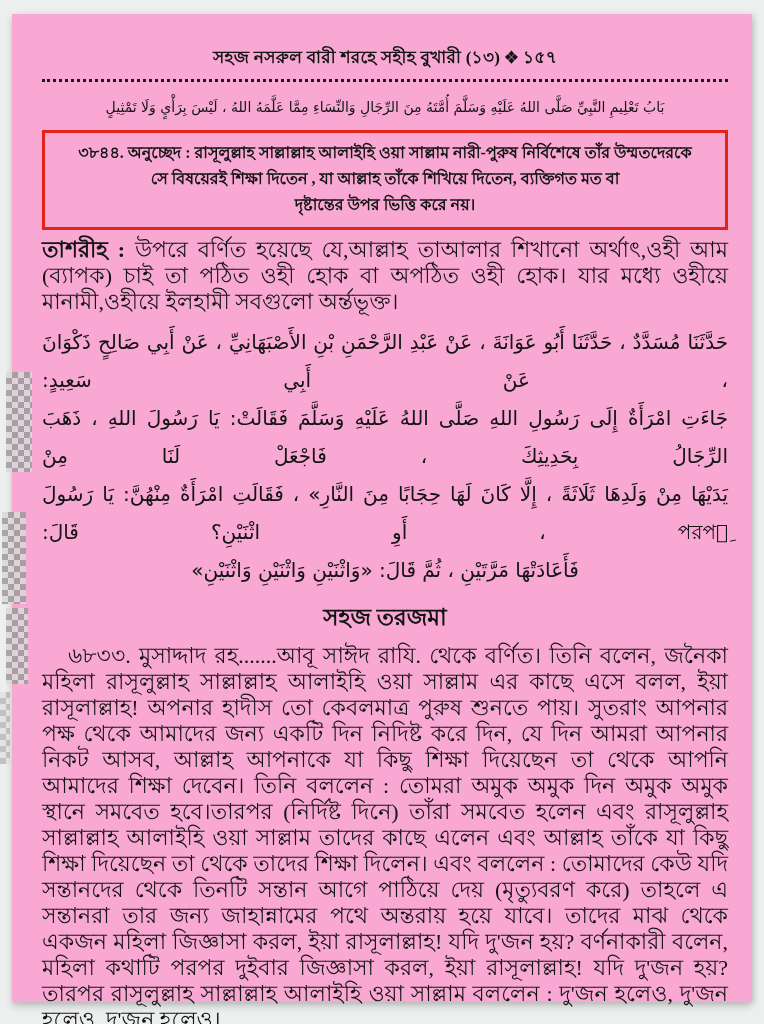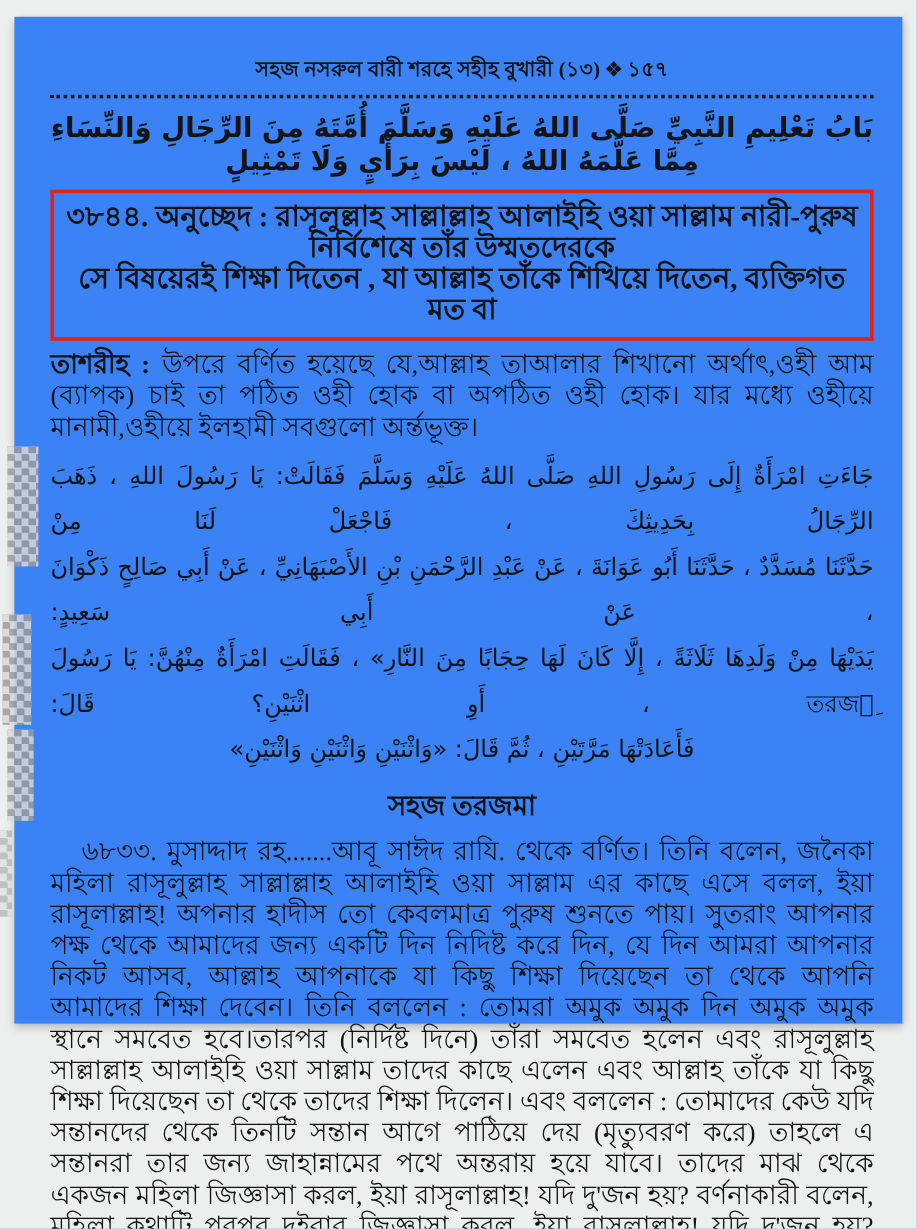--- a/index.html
+++ b/index.html
@@ -4,46 +4,46 @@
 <style>
   html,body{margin:0;padding:0;}
   body{
     width:764px;height:1024px;
     background:#edefef;
     position:relative;overflow:hidden;
     font-family:"Liberation Serif", serif;
     color:#141414;
   }
   .page{
-    position:absolute;left:12px;top:14px;width:740px;height:839px;
-    background:#3b82f6;
+    position:absolute;left:12px;top:14px;width:740px;height:988px;
+    background:#f9a8d4;
     box-shadow:0 4px 7px rgba(0,0,0,.20), 3px 0 5px rgba(0,0,0,.07);
   }
   .content{padding:30px 24px 0 30px;}
 
   .hdr{
     text-align:center;font-size:17px;font-weight:700;
     letter-spacing:.3px;
   }
   .dotted{
     margin-top:7px;height:0;
     border-bottom:3px dotted #1c1c1c;
   }
   .arabic{direction:rtl;font-family:"DejaVu Sans", sans-serif;}
   .bab{
     margin-top:11px;text-align:center;
-    font-size:23px;font-weight:700;line-height:28px;
+    font-size:14px;font-weight:400;line-height:28px;
   }
   .redbox{
     margin-top:9px;
     border:3px solid #e2231a;
     padding:7px 5px 9px 5px;
   }
   .redbox .bl{
-    text-align:center;font-size:24px;font-weight:800;line-height:26px;
+    text-align:center;font-size:16px;font-weight:800;line-height:26px;
   }
   .para{
     font-size:22px;line-height:26px;text-align:justify;
   }
   .lead{font-weight:800;}
   .tashrih-intro{margin-top:7px;}
   .hadith{
     margin-top:8px;font-size:20px;line-height:38px;
   }
   .ar-line{text-align:justify;text-align-last:justify;}
@@ -72,28 +72,29 @@
   <div class="content">
 
     <div class="hdr">সহজ নসরুল বারী শরহে সহীহ বুখারী (১৩) ❖ ১৫৭</div>
     <div class="dotted"></div>
 
     <div class="bab arabic">بَابُ تَعْلِيمِ النَّبِيِّ صَلَّى اللهُ عَلَيْهِ وَسَلَّمَ أُمَّتَهُ مِنَ الرِّجَالِ وَالنِّسَاءِ مِمَّا عَلَّمَهُ اللهُ ، لَيْسَ بِرَأْيٍ وَلَا تَمْثِيلٍ</div>
 
     <div class="redbox">
       <div class="bl">৩৮৪৪. অনুচ্ছেদ : রাসূলুল্লাহ সাল্লাল্লাহ আলাইহি ওয়া সাল্লাম নারী-পুরুষ নির্বিশেষে তাঁর উম্মতদেরকে</div>
       <div class="bl">সে বিষয়েরই শিক্ষা দিতেন , যা আল্লাহ তাঁকে শিখিয়ে দিতেন, ব্যক্তিগত মত বা</div>
+      <div class="bl">দৃষ্টান্তের উপর ভিত্তি করে নয়।</div>
     </div>
 
     <div class="para tashrih-intro"><span class="lead">তাশরীহ :</span><span> উপরে বর্ণিত হয়েছে যে,আল্লাহ তাআলার শিখানো অর্থাৎ,ওহী আম (ব্যাপক) চাই তা পঠিত ওহী হোক বা অপঠিত ওহী হোক। যার মধ্যে ওহীয়ে মানামী,ওহীয়ে ইলহামী সবগুলো অর্ন্তভূক্ত।</span></div>
 
     <div class="hadith arabic">
+      <div class="ar-line">حَدَّثَنَا مُسَدَّدٌ ، حَدَّثَنَا أَبُو عَوَانَةَ ، عَنْ عَبْدِ الرَّحْمَنِ بْنِ الأَصْبَهَانِيِّ ، عَنْ أَبِي صَالِحٍ ذَكْوَانَ ، عَنْ أَبِي سَعِيدٍ:</div>
       <div class="ar-line">جَاءَتِ امْرَأَةٌ إِلَى رَسُولِ اللهِ صَلَّى اللهُ عَلَيْهِ وَسَلَّمَ فَقَالَتْ: يَا رَسُولَ اللهِ ، ذَهَبَ الرِّجَالُ بِحَدِيثِكَ ، فَاجْعَلْ لَنَا مِنْ</div>
-      <div class="ar-line">حَدَّثَنَا مُسَدَّدٌ ، حَدَّثَنَا أَبُو عَوَانَةَ ، عَنْ عَبْدِ الرَّحْمَنِ بْنِ الأَصْبَهَانِيِّ ، عَنْ أَبِي صَالِحٍ ذَكْوَانَ ، عَنْ أَبِي سَعِيدٍ:</div>
-      <div class="ar-line">يَدَيْهَا مِنْ وَلَدِهَا ثَلَاثَةً ، إِلَّا كَانَ لَهَا حِجَابًا مِنَ النَّارِ» ، فَقَالَتِ امْرَأَةٌ مِنْهُنَّ: يَا رَسُولَ তরজমِ ، أَوِ اثْنَيْنِ؟ قَالَ:</div>
+      <div class="ar-line">يَدَيْهَا مِنْ وَلَدِهَا ثَلَاثَةً ، إِلَّا كَانَ لَهَا حِجَابًا مِنَ النَّارِ» ، فَقَالَتِ امْرَأَةٌ مِنْهُنَّ: يَا رَسُولَ পরপরِ ، أَوِ اثْنَيْنِ؟ قَالَ:</div>
       <div class="ar-line last">فَأَعَادَتْهَا مَرَّتَيْنِ ، ثُمَّ قَالَ: «وَاثْنَيْنِ وَاثْنَيْنِ وَاثْنَيْنِ»</div>
     </div>
 
     <div class="sec-heading">সহজ তরজমা</div>
 
     <div class="para indent">৬৮৩৩. মুসাদ্দাদ রহ.......আবূ সাঈদ রাযি. থেকে বর্ণিত। তিনি বলেন, জনৈকা মহিলা রাসূলুল্লাহ সাল্লাল্লাহ আলাইহি ওয়া সাল্লাম এর কাছে এসে বলল, ইয়া রাসূলাল্লাহ! অপনার হাদীস তো কেবলমাত্র পুরুষ শুনতে পায়। সুতরাং আপনার পক্ষ থেকে আমাদের জন্য একটি দিন নিদিষ্ট করে দিন, যে দিন আমরা আপনার নিকট আসব, আল্লাহ আপনাকে যা কিছু শিক্ষা দিয়েছেন তা থেকে আপনি আমাদের শিক্ষা দেবেন। তিনি বললেন : তোমরা অমুক অমুক দিন অমুক অমুক স্থানে সমবেত হবে।তারপর (নির্দিষ্ট দিনে) তাঁরা সমবেত হলেন এবং রাসূলুল্লাহ সাল্লাল্লাহ আলাইহি ওয়া সাল্লাম তাদের কাছে এলেন এবং আল্লাহ তাঁকে যা কিছু শিক্ষা দিয়েছেন তা থেকে তাদের শিক্ষা দিলেন। এবং বললেন : তোমাদের কেউ যদি সন্তানদের থেকে তিনটি সন্তান আগে পাঠিয়ে দেয় (মৃত্যুবরণ করে) তাহলে এ সন্তানরা তার জন্য জাহান্নামের পথে অন্তরায় হয়ে যাবে। তাদের মাঝ থেকে একজন মহিলা জিজ্ঞাসা করল, ইয়া রাসূলাল্লাহ! যদি দু'জন হয়? বর্ণনাকারী বলেন, মহিলা কথাটি পরপর দুইবার জিজ্ঞাসা করল, ইয়া রাসূলাল্লাহ! যদি দু'জন হয়? তারপর রাসূলুল্লাহ সাল্লাল্লাহ আলাইহি ওয়া সাল্লাম বললেন : দু'জন হলেও, দু'জন হলেও, দু'জন হলেও।</div>
 
   </div>
 </div>
 

